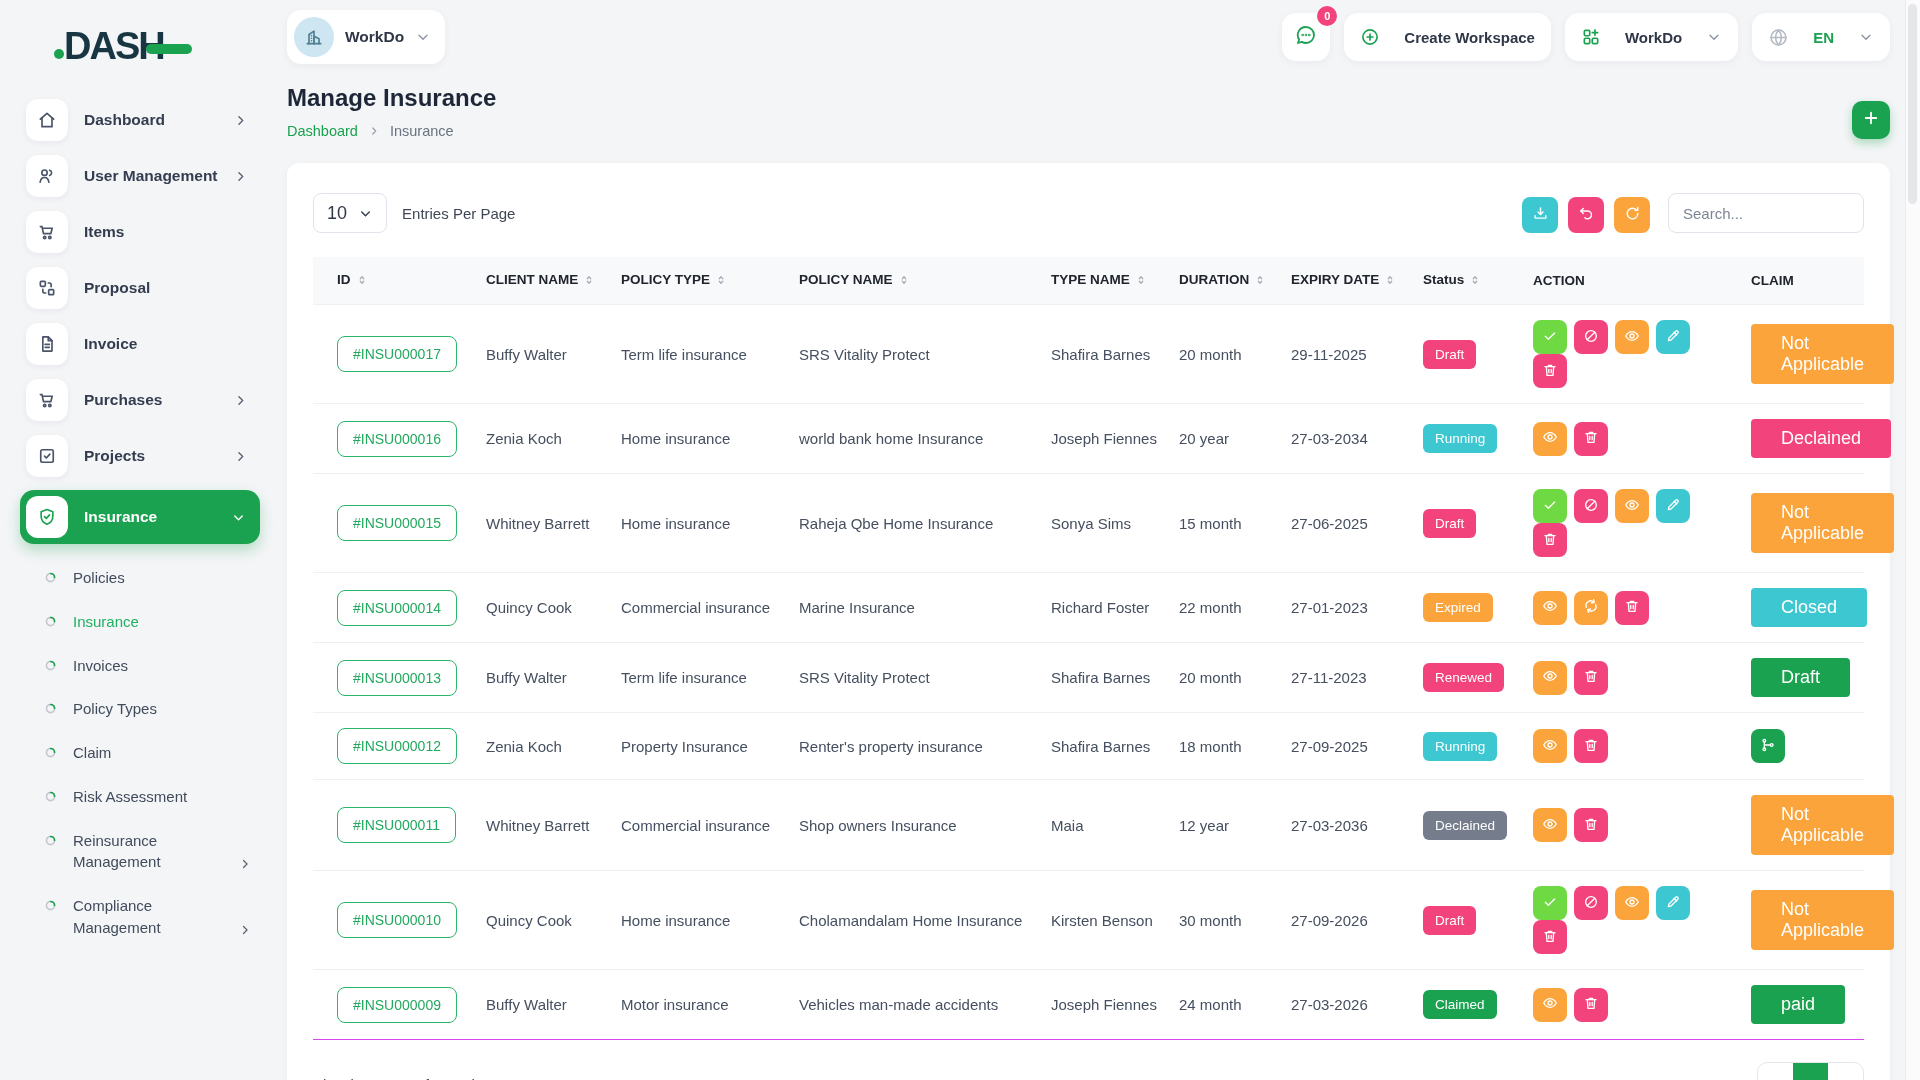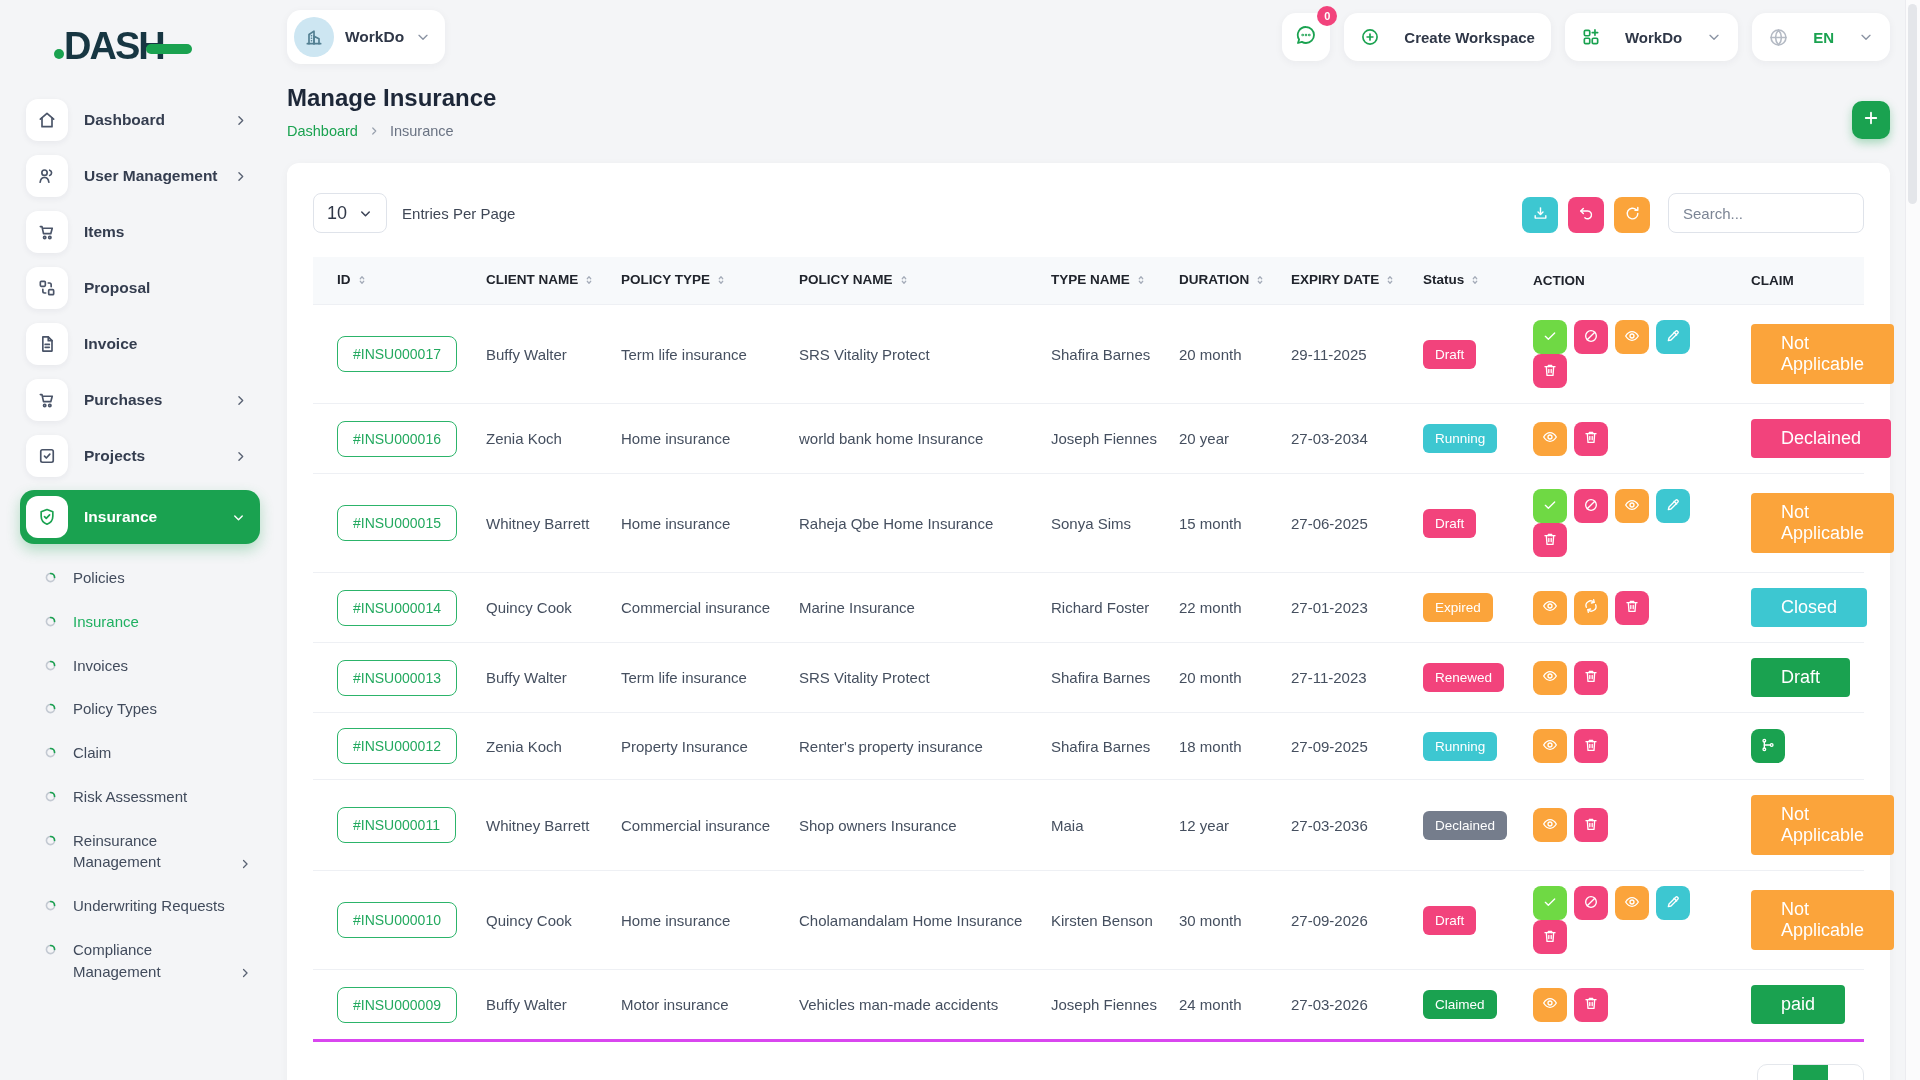--- a/index.html
+++ b/index.html
@@ -60,21 +60,21 @@
   .toolbar-right { display:flex; align-items:flex-end; gap:10px; }
   .sq-btn { width:36px; height:36px; border-radius:8px; color:#fff; display:flex; align-items:center; justify-content:center; cursor:pointer; }
   .search-input { width:196px; height:40px; border:1px solid #dfe3ea; border-radius:8px; padding:0 14px; font-size:15px; color:#3f4756; outline:none; background:#fff; margin-left:8px; font-family:inherit; }
   ::placeholder { color:#7c8595; }
 
   table { width:100%; border-collapse:collapse; table-layout:fixed; }
   thead th { background:#f7f9fb; font-size:13.5px; font-weight:700; color:#20242c; text-align:left; padding:15px 8px; white-space:nowrap; cursor:pointer; }
   thead th:first-child { padding-left:24px; }
   th .sort { color:#a4abb8; margin-left:5px; vertical-align:-2px; display:inline-block; }
   tbody td { border-top:1px solid #eef0f4; padding:15px 8px; font-size:15px; color:#454f5f; vertical-align:middle; }
-  tbody tr:last-child td { border-bottom:3px solid #d946ef; }
+  tbody tr:last-child td { border-bottom:1px solid #d946ef; }
   tbody td:first-child { padding-left:24px; }
   col.c1{width:165px} col.c2{width:135px} col.c3{width:178px} col.c4{width:252px} col.c5{width:128px} col.c6{width:112px} col.c7{width:132px} col.c8{width:110px} col.c9{width:218px}
   .id-badge { display:inline-block; border:1px solid #2cb46a; color:#23a95f; border-radius:8px; padding:9px 15px; font-size:14px; background:#fff; cursor:pointer; }
   .status-badge { display:inline-block; color:#fff; border-radius:6px; padding:7px 12px; font-size:13.5px; }
   .claim-badge { display:inline-block; color:#fff; border-radius:4px; padding:9px 30px; font-size:18px; cursor:pointer; }
   .action-btn { display:inline-flex; width:34px; height:34px; border-radius:8px; color:#fff; align-items:center; justify-content:center; margin-right:7px; cursor:pointer; vertical-align:middle; }
   .bg-green{background:#1aa250} .bg-lime{background:#6fd944} .bg-teal{background:#3dc7d1} .bg-pink{background:#f2437c} .bg-orange{background:#fba43b} .bg-gray{background:#757d8c}
 
   .table-footer { display:flex; justify-content:space-between; align-items:center; margin-top:22px; }
   .showing { font-size:15px; color:#3f4756; }
@@ -261,29 +261,20 @@
                 <circle cx="12" cy="12" r="6.5" stroke="#c3c9d2"></circle>
                 <path d="M12 5.5a6.5 6.5 0 0 1 6.5 6.5" stroke="#1aa250"></path>
               </svg>
             </span>
             <span class="sub-label">Reinsurance Management</span>
             <span class="sub-chevron">
               <svg width="14" height="14" viewBox="0 0 24 24" fill="none" stroke="currentColor" stroke-width="2.2" stroke-linecap="round" stroke-linejoin="round">
                 <path d="M9.5 6l6 6-6 6"></path>
               </svg>
             </span>
-          </div>
-          <div class="sub-item">
-            <span class="sub-bullet">
-              <svg width="15" height="15" viewBox="0 0 24 24" fill="none" stroke-width="2.6" stroke-linecap="round">
-                <circle cx="12" cy="12" r="6.5" stroke="#c3c9d2"></circle>
-                <path d="M12 5.5a6.5 6.5 0 0 1 6.5 6.5" stroke="#1aa250"></path>
-              </svg>
-            </span>
-            <span class="sub-label">Underwriting Requests</span>
           </div>
           <div class="sub-item">
             <span class="sub-bullet">
               <svg width="15" height="15" viewBox="0 0 24 24" fill="none" stroke-width="2.6" stroke-linecap="round">
                 <circle cx="12" cy="12" r="6.5" stroke="#c3c9d2"></circle>
                 <path d="M12 5.5a6.5 6.5 0 0 1 6.5 6.5" stroke="#1aa250"></path>
               </svg>
             </span>
             <span class="sub-label">Compliance Management</span>
             <span class="sub-chevron">

